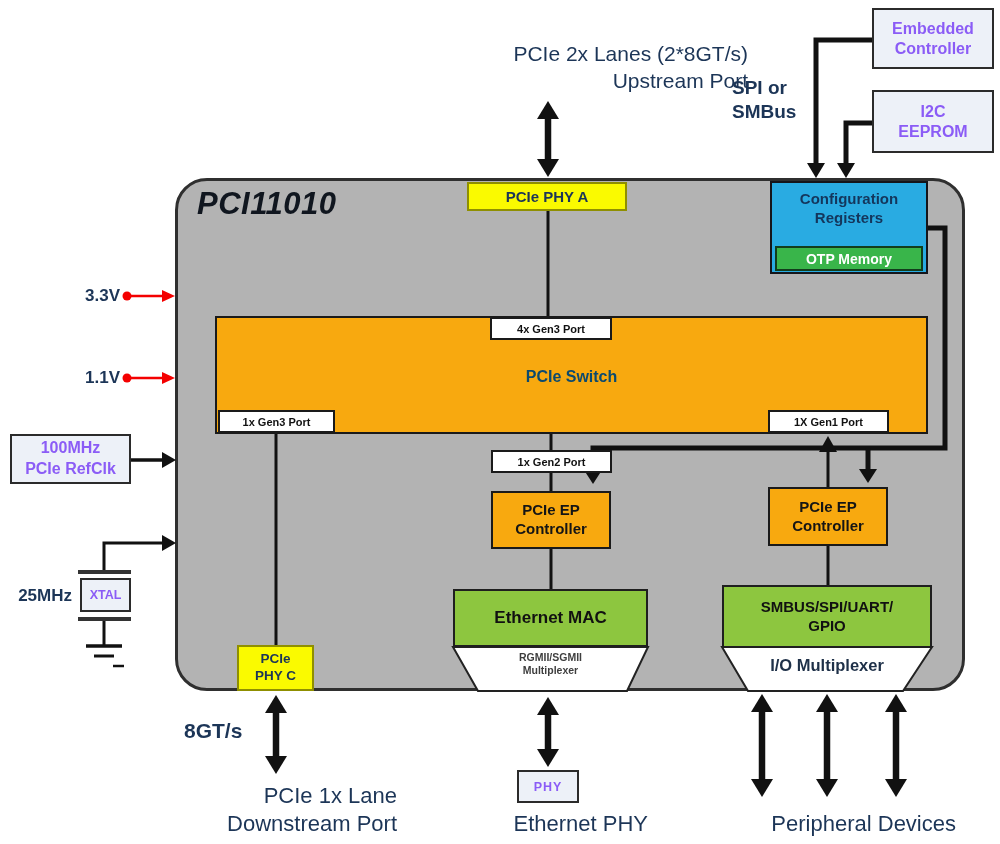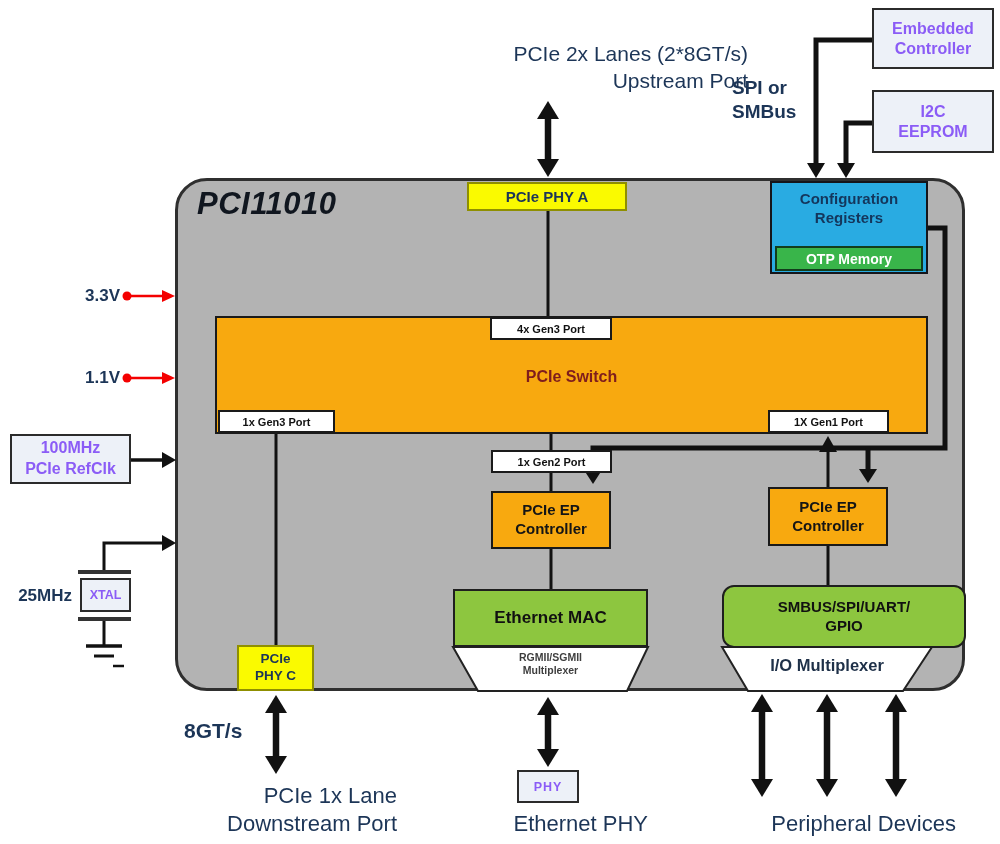--- a/index.html
+++ b/index.html
@@ -2,21 +2,21 @@
 <html><head>
 <meta charset="utf-8">
 <style>
   html,body{margin:0;padding:0;background:#ffffff;}
   #canvas{position:relative;width:1000px;height:844px;background:#ffffff;overflow:hidden;
           font-family:"Liberation Sans", sans-serif;}
   .abs{position:absolute;box-sizing:border-box;}
   .box{display:flex;align-items:center;justify-content:center;text-align:center;font-weight:bold;}
   .ml{white-space:pre-line;line-height:1.25;}
   .navy{color:#1C3557;}
-  .blk{color:#7f1d1d;}
+  .blk{color:#0c4a6e;}
 
   .chip{left:175px;top:178px;width:790px;height:513px;background:#B3B3B3;
         border:3px solid #2F2F2F;border-radius:32px;}
   .title{left:197px;top:186px;width:240px;height:44px;font-size:31px;font-weight:bold;
          font-style:italic;color:#10161f;letter-spacing:.5px;}
 
   .cap{font-weight:normal;text-align:right;}
   .cap-top{left:348px;top:40px;width:400px;font-size:21px;line-height:1.3;}
   .cap-big{font-size:22px;line-height:1.25;}
 
@@ -137,21 +137,21 @@
   <div class="abs box white-port" style="left:218px;top:410px;width:117px;height:23px;">1x Gen3 Port</div>
   <div class="abs box white-port" style="left:491px;top:410px;width:121px;height:23px;margin-top:40px;">1x Gen2 Port</div>
   <div class="abs box white-port" style="left:768px;top:410px;width:121px;height:23px;">1X Gen1 Port</div>
 
   <div class="abs box orange ml" style="left:491px;top:491px;width:120px;height:58px;font-size:15px;">PCIe EP
 Controller</div>
   <div class="abs box orange ml" style="left:768px;top:487px;width:120px;height:59px;font-size:15px;">PCIe EP
 Controller</div>
 
   <div class="abs box green-l" style="left:453px;top:589px;width:195px;height:58px;font-size:17px;">Ethernet MAC</div>
-  <div class="abs box green-l ml" style="left:722px;top:585px;width:244px;height:63px;font-size:15px;border-radius:12px;">SMBUS/SPI/UART/
+  <div class="abs box green-l ml" style="left:722px;top:585px;width:210px;height:63px;font-size:15px;">SMBUS/SPI/UART/
 GPIO</div>
 
   <div class="abs ml" style="left:458px;top:651px;width:185px;text-align:center;font-size:10.5px;font-weight:bold;color:#3E3E3E;">RGMII/SGMII
 Multiplexer</div>
   <div class="abs" style="left:727px;top:656px;width:200px;text-align:center;font-size:16.5px;font-weight:bold;color:#1E3048;">I/O Multiplexer</div>
 
   <div class="abs box yellow ml" style="left:237px;top:645px;width:77px;height:46px;font-size:13.5px;">PCIe
 PHY C</div>
 
   <div class="abs navy" style="left:68px;top:286px;width:52px;font-size:17px;font-weight:bold;text-align:right;">3.3V</div>

